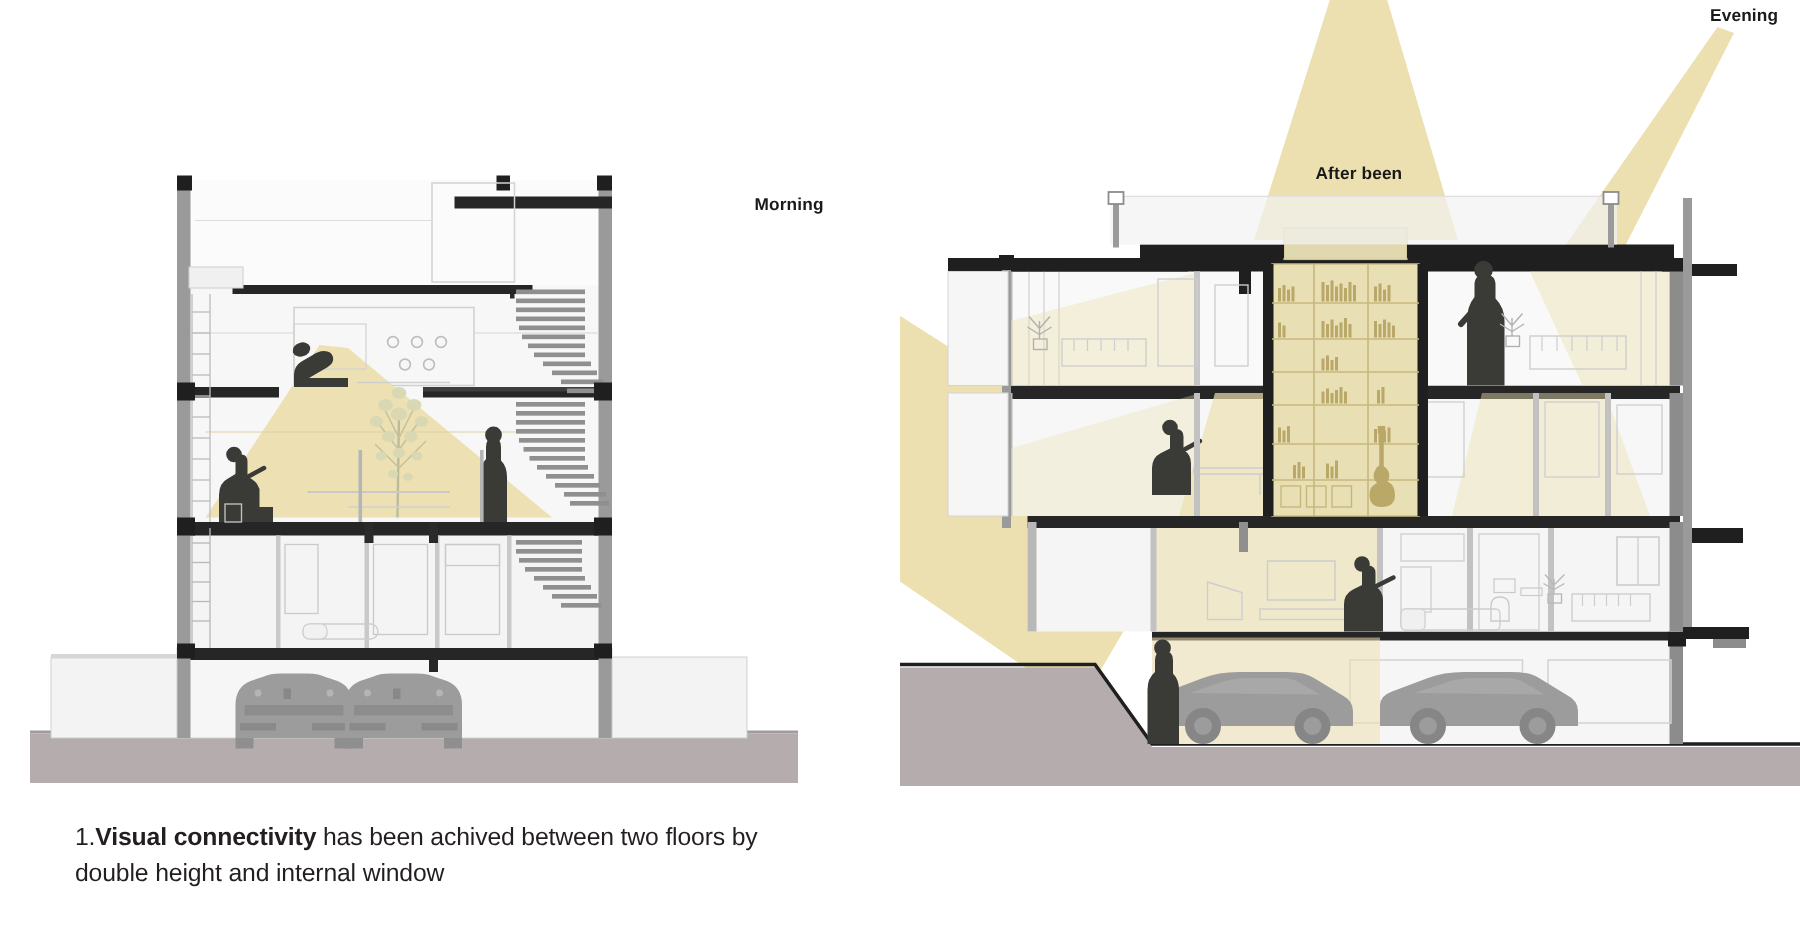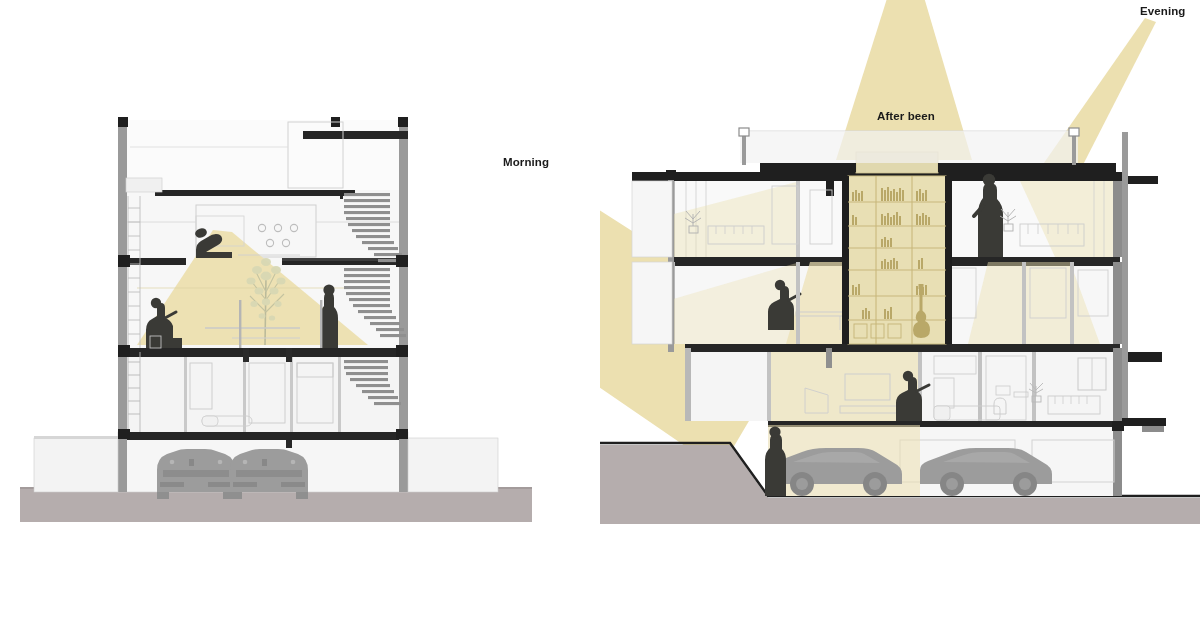--- a/index.html
+++ b/index.html
@@ -46,21 +46,21 @@
 
   .beam-label {
     position: absolute;
     font-family: "Liberation Sans", sans-serif;
     font-weight: 700;
     font-size: 11.5px;
     color: #1a1a1a;
     white-space: nowrap;
     letter-spacing: 0.1px;
   }
-  #label-morning  { left: 503px; top: 156px; }
+  #label-morning  { left: 503px; top: 131px; }
   #label-afternoon{ left: 877px; top: 110px; }
   #label-evening  { left: 1140px; top: 5px; }
 </style>
 </head>
 <body>
 
 <div id="page">
 
   <div class="panel" id="panel-left">
 
@@ -302,20 +302,23 @@
       </g>
 
       <rect x="118" y="255" width="12" height="12" fill="#1f1f1f"></rect>
       <rect x="396" y="255" width="12" height="12" fill="#1f1f1f"></rect>
       <rect x="118" y="345" width="12" height="12" fill="#1f1f1f"></rect>
       <rect x="396" y="345" width="12" height="12" fill="#1f1f1f"></rect>
       <rect x="118" y="429" width="12" height="10" fill="#1f1f1f"></rect>
       <rect x="396" y="429" width="12" height="10" fill="#1f1f1f"></rect>
     </svg>
 
+    <div class="caption" id="caption-left">
+      <span>1.</span><b>Visual connectivity</b><span> has been achived between two floors by double height and internal window</span>
+    </div>
   </div>
 
   <div class="panel" id="panel-right">
 
     <svg class="figure-svg" width="600" height="540" viewBox="0 0 600 540">
 
       <g>
         <polygon points="-82,158 140,300 -60,420 -90,300" fill="#ece0b0"></polygon>
         <polygon points="-82,158 185,360 120,470 -84,330" fill="#ece0b0"></polygon>
         <polygon points="296,-30 316,-30 372,160 236,160" fill="#ece0b0"></polygon>

